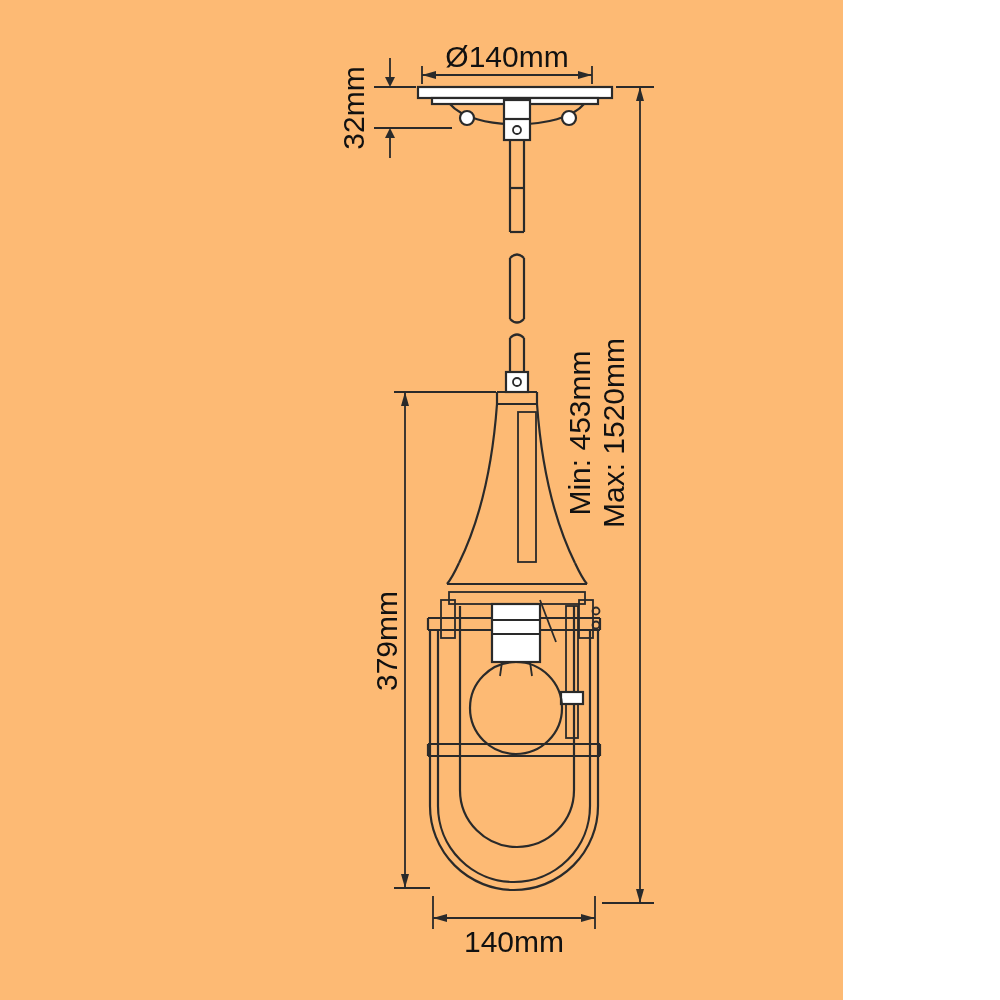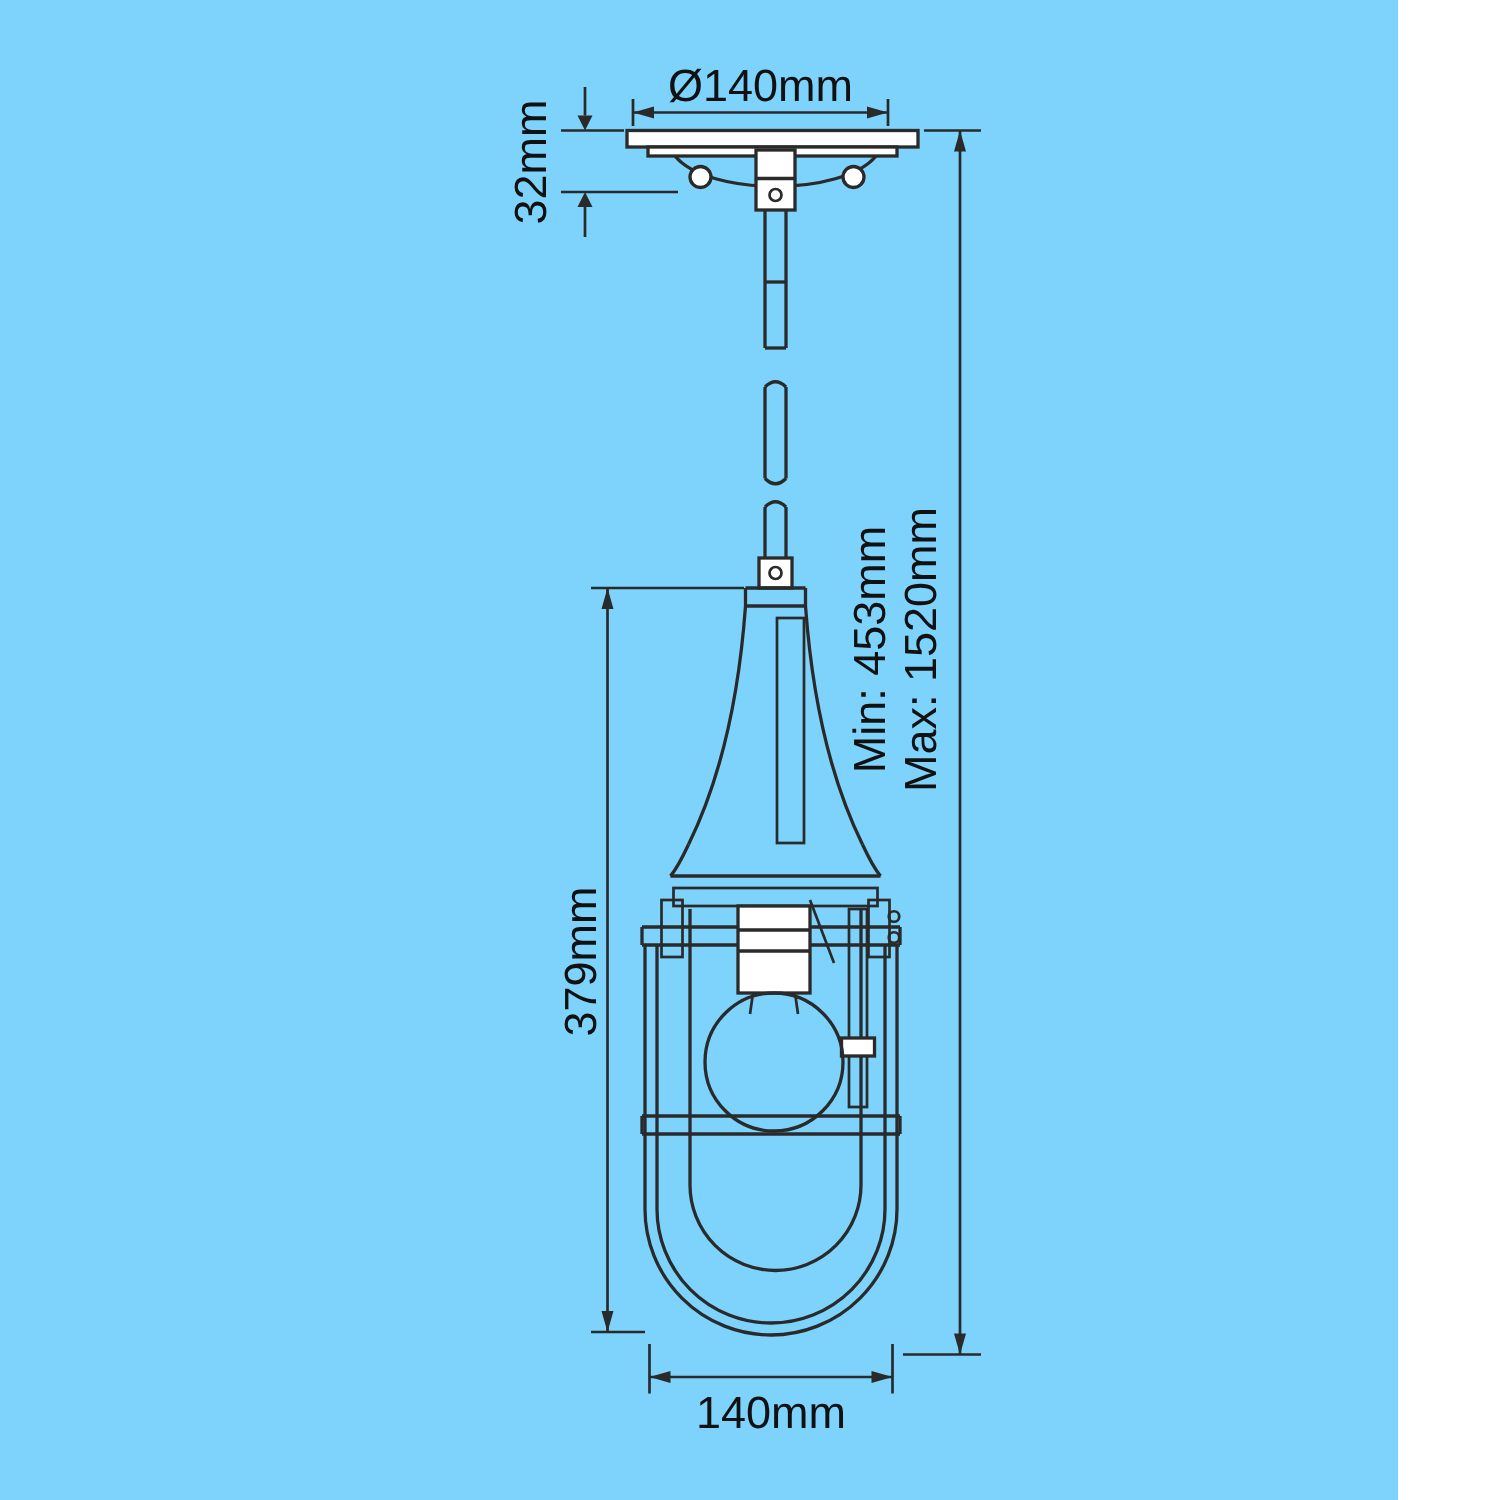--- a/index.html
+++ b/index.html
@@ -1,16 +1,16 @@
 <!DOCTYPE html>
 <html><head>
 <meta charset="utf-8">
 <style>
   html,body{margin:0;padding:0;background:#ffffff;}
-  .canvas{width:932px;height:1000px;position:relative;background:#7dd3fc;overflow:hidden;}
+  .canvas{width:843px;height:1000px;position:relative;background:#fdba74;overflow:hidden;}
   svg{display:block;width:1000px;height:1000px;}
   .ln{stroke:#2a2a2a;stroke-width:2.2;fill:none;stroke-linecap:butt;}
   .ln-thin{stroke:#2a2a2a;stroke-width:1.8;fill:none;}
   .fillw{fill:#ffffff;stroke:#2a2a2a;stroke-width:2.2;}
   .arrow{fill:#2a2a2a;stroke:none;}
   .lbl{font-family:"Liberation Sans", sans-serif;font-size:30px;fill:#111111;}
 </style>
 </head>
 <body>
 

